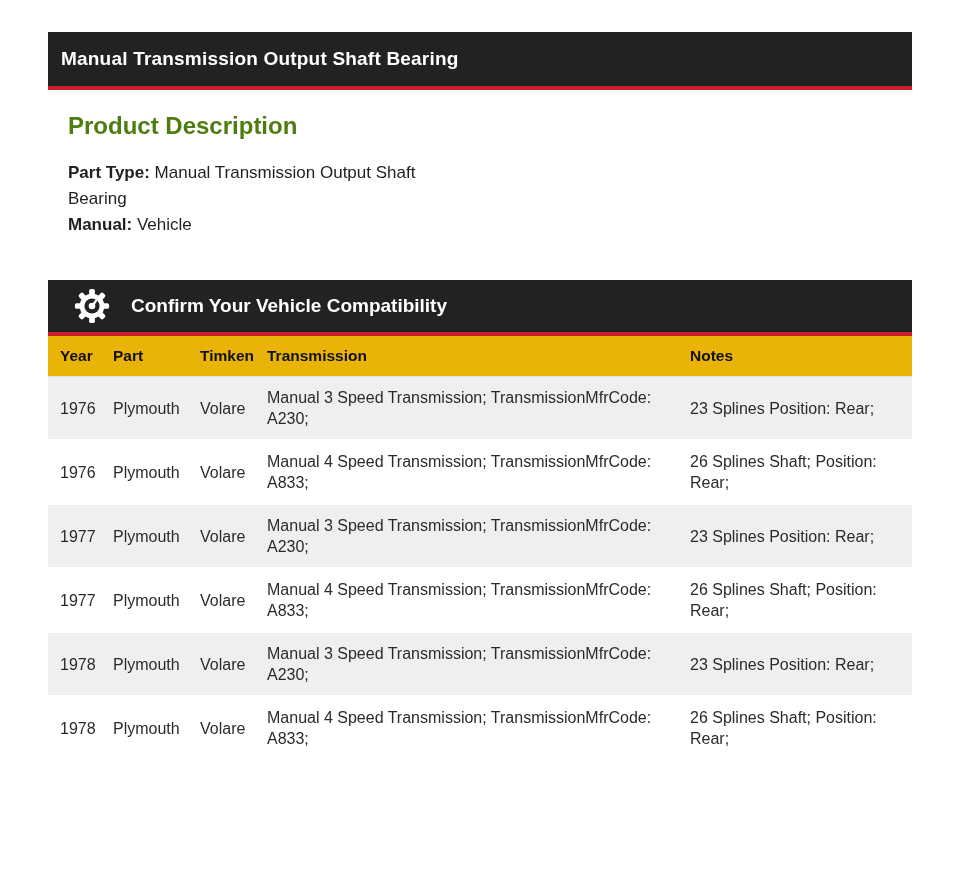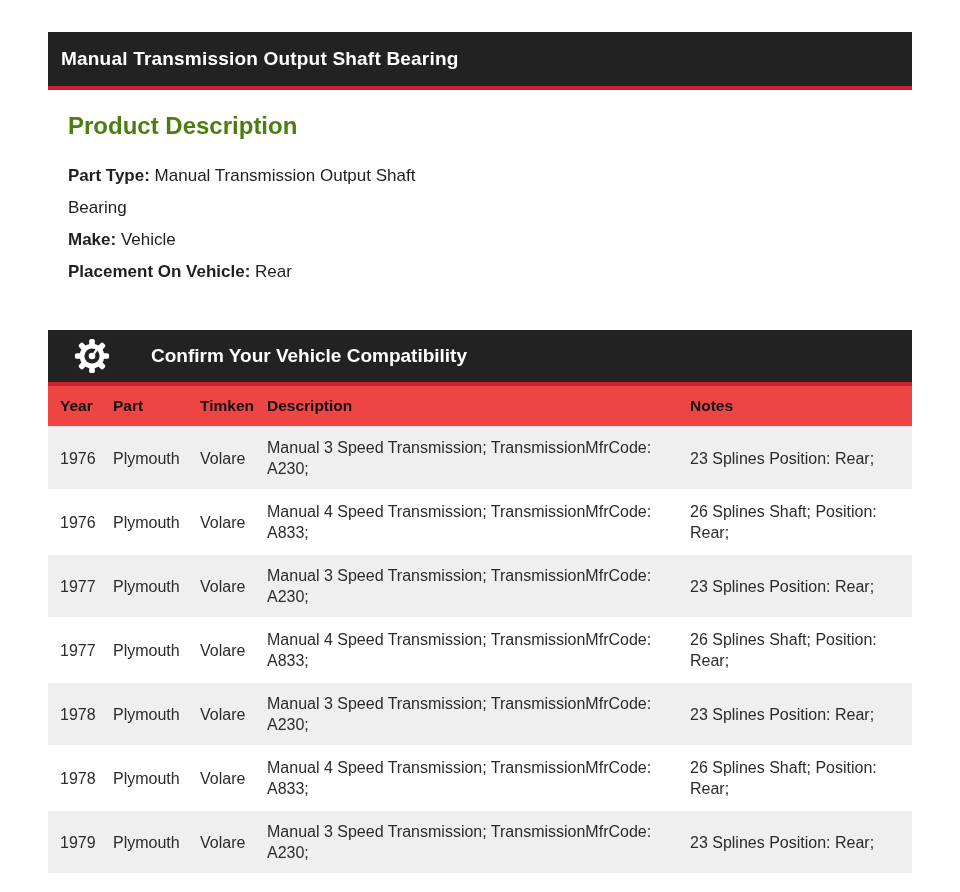--- a/index.html
+++ b/index.html
@@ -30,30 +30,30 @@
   .description h2 {
     margin: 22px 0 20px 0;
     font-size: 24px;
     font-weight: 700;
     color: #4d7c0f;
   }
   .fields { max-width: 350px; margin-bottom: 42px; }
   .field {
     margin: 0;
     font-size: 17px;
-    line-height: 32px;
+    line-height: 26px;
     color: #1f1f1f;
   }
   .field strong { font-weight: 700; }
 
   
   .compat-bar {
     display: flex;
     align-items: center;
-    gap: 40px;
+    gap: 20px;
     padding: 7px 14px 7px 25px;
     min-height: 53px;
   }
   .compat-bar h2 {
     margin: 0;
     font-size: 19px;
     font-weight: 700;
   }
   .gear { width: 38px; height: 38px; display: inline-flex; flex: 0 0 auto; }
 
@@ -65,21 +65,21 @@
     font-size: 16px;
   }
   col.c-year { width: 65px; }
   col.c-make { width: 87px; }
   col.c-model { width: 67px; }
   col.c-app { width: 423px; }
   thead th {
     text-align: left;
     font-weight: 700;
     color: #111111;
-    background: #ef4444;
+    background: #eab308;
     padding: 11px 16px 11px 0;
     border-bottom: 1px solid #e2e2e2;
     font-size: 15.5px;
   }
   tbody td {
     padding: 10px 20px 10px 0;
     color: #2b2b2b;
     line-height: 21px;
     vertical-align: middle;
   }
@@ -95,22 +95,21 @@
 <div class="page">
 
   <header class="bar title-bar">
     <h1>Manual Transmission Output Shaft Bearing</h1>
   </header>
 
   <section class="description">
     <h2>Product Description</h2>
     <div class="fields">
       <p class="field"><strong>Part Type:</strong> <span>Manual Transmission Output Shaft Bearing</span></p>
-      <p class="field"><strong>Make:</strong> <span>Vehicle</span></p>
-      <p class="field"><strong>Placement On Vehicle:</strong> <span>Rear</span></p>
+      <p class="field"><strong>Manual:</strong> <span>Vehicle</span></p>
     </div>
   </section>
 
   <section>
     <header class="bar compat-bar">
       <span class="gear">
         <svg viewBox="0 0 40 40" width="38" height="38" aria-hidden="true">
           <g fill="#ffffff">
             <rect x="17" y="2" width="6" height="36" rx="2"></rect>
             <rect x="17" y="2" width="6" height="36" rx="2" transform="rotate(45 20 20)"></rect>
@@ -132,21 +131,21 @@
           <col class="c-make">
           <col class="c-model">
           <col class="c-app">
           <col class="c-notes">
       </colgroup>
       <thead>
         <tr>
           <th>Year</th>
           <th>Part</th>
           <th>Timken</th>
-          <th>Description</th>
+          <th>Transmission</th>
           <th>Notes</th>
         </tr>
       </thead>
       <tbody>
         <tr>
           <td>1976</td>
           <td>Plymouth</td>
           <td>Volare</td>
           <td class="app-cell">Manual 3 Speed Transmission; TransmissionMfrCode: A230;</td>
           <td>23 Splines Position: Rear;</td>
@@ -179,24 +178,17 @@
           <td class="app-cell">Manual 3 Speed Transmission; TransmissionMfrCode: A230;</td>
           <td>23 Splines Position: Rear;</td>
         </tr>
         <tr>
           <td>1978</td>
           <td>Plymouth</td>
           <td>Volare</td>
           <td class="app-cell">Manual 4 Speed Transmission; TransmissionMfrCode: A833;</td>
           <td>26 Splines Shaft; Position: Rear;</td>
         </tr>
-        <tr>
-          <td>1979</td>
-          <td>Plymouth</td>
-          <td>Volare</td>
-          <td class="app-cell">Manual 3 Speed Transmission; TransmissionMfrCode: A230;</td>
-          <td>23 Splines Position: Rear;</td>
-        </tr>
       </tbody>
     </table>
   </section>
 
 </div>
 
 </body></html>

